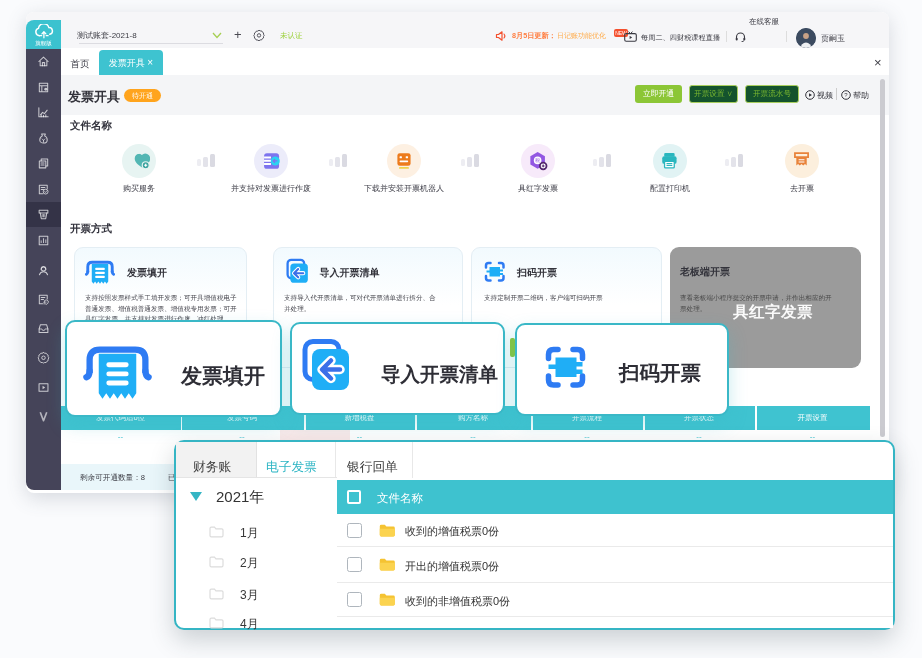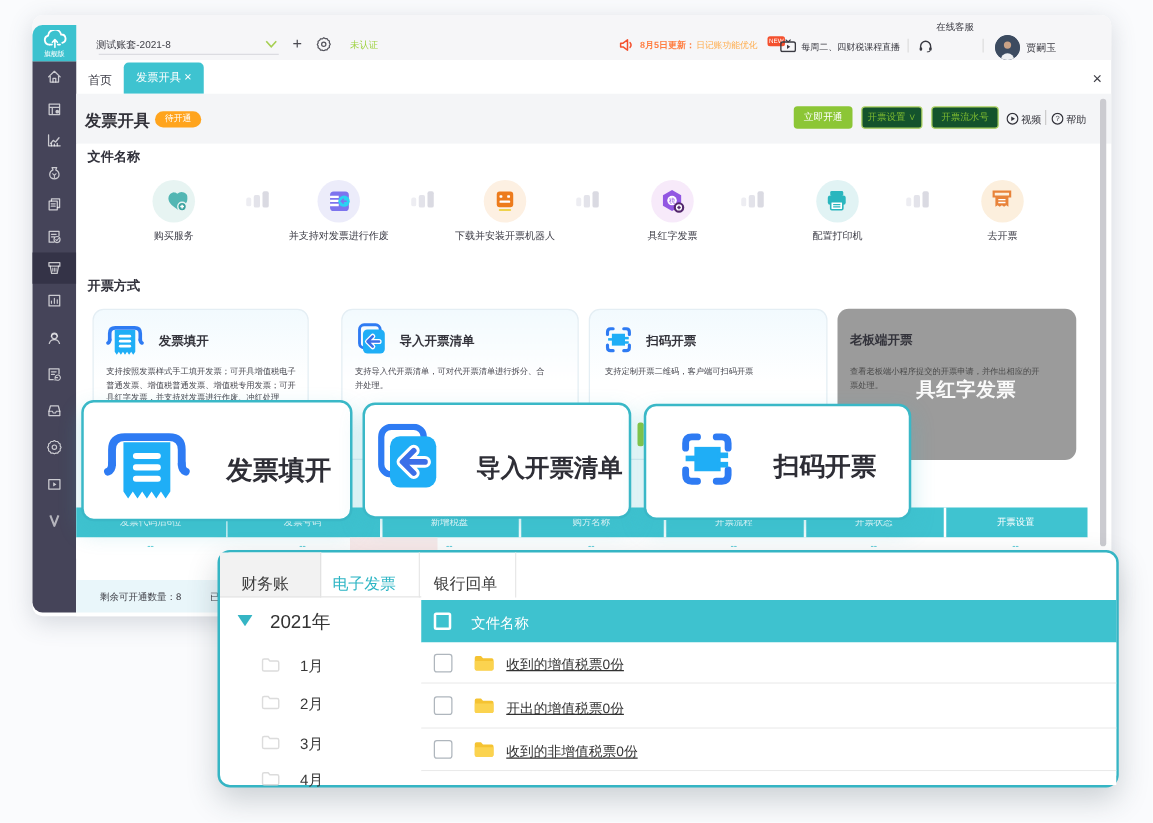--- a/index.html
+++ b/index.html
@@ -61,21 +61,21 @@
 .scrollbar{left:880px;top:79px;width:5px;height:358px;background:#cbcbd0;border-radius:2.5px}
 
 .bigcard{background:#fff;border:2px solid #3ab8c7;border-radius:10px;box-shadow:0 8px 18px rgba(58,184,199,.28)}
 .btitle{font-weight:bold;color:#2e2e36}
 
 .panel{left:173.5px;top:440px;width:721.5px;height:190px;background:#fff;border:2px solid #35b5c4;border-radius:10px;box-shadow:0 10px 24px rgba(40,60,70,.22)}
 .ptab{top:458.5px;font-size:12.7px}
 .pthead{left:337px;top:480px;width:556px;height:34px;background:#3EC2CF}
 .prow{left:337px;width:556px;background:#fff;border-bottom:1px solid #eaeaea}
 .cb{width:15px;height:15px;border:1.5px solid #afb6bd;border-radius:2.5px;background:#fff}
-.link{font-size:11px;color:#333;text-decoration:underline}
+.link{font-size:11px;color:#333;}
 .mon{font-size:12px;color:#383838}
 </style>
 </head>
 <body>
 
 <div class="a win"></div>
 <div class="a" style="left:26px;top:12px;width:863px;height:36px;background:#f6f6f8;border-radius:8px 8px 0 0"></div>
 <div class="a sidebar"></div>
 <div class="a sel"></div>
 <div class="a logo"><svg width="20" height="15" viewBox="0 0 22 16" style="margin-top:3.5px">

